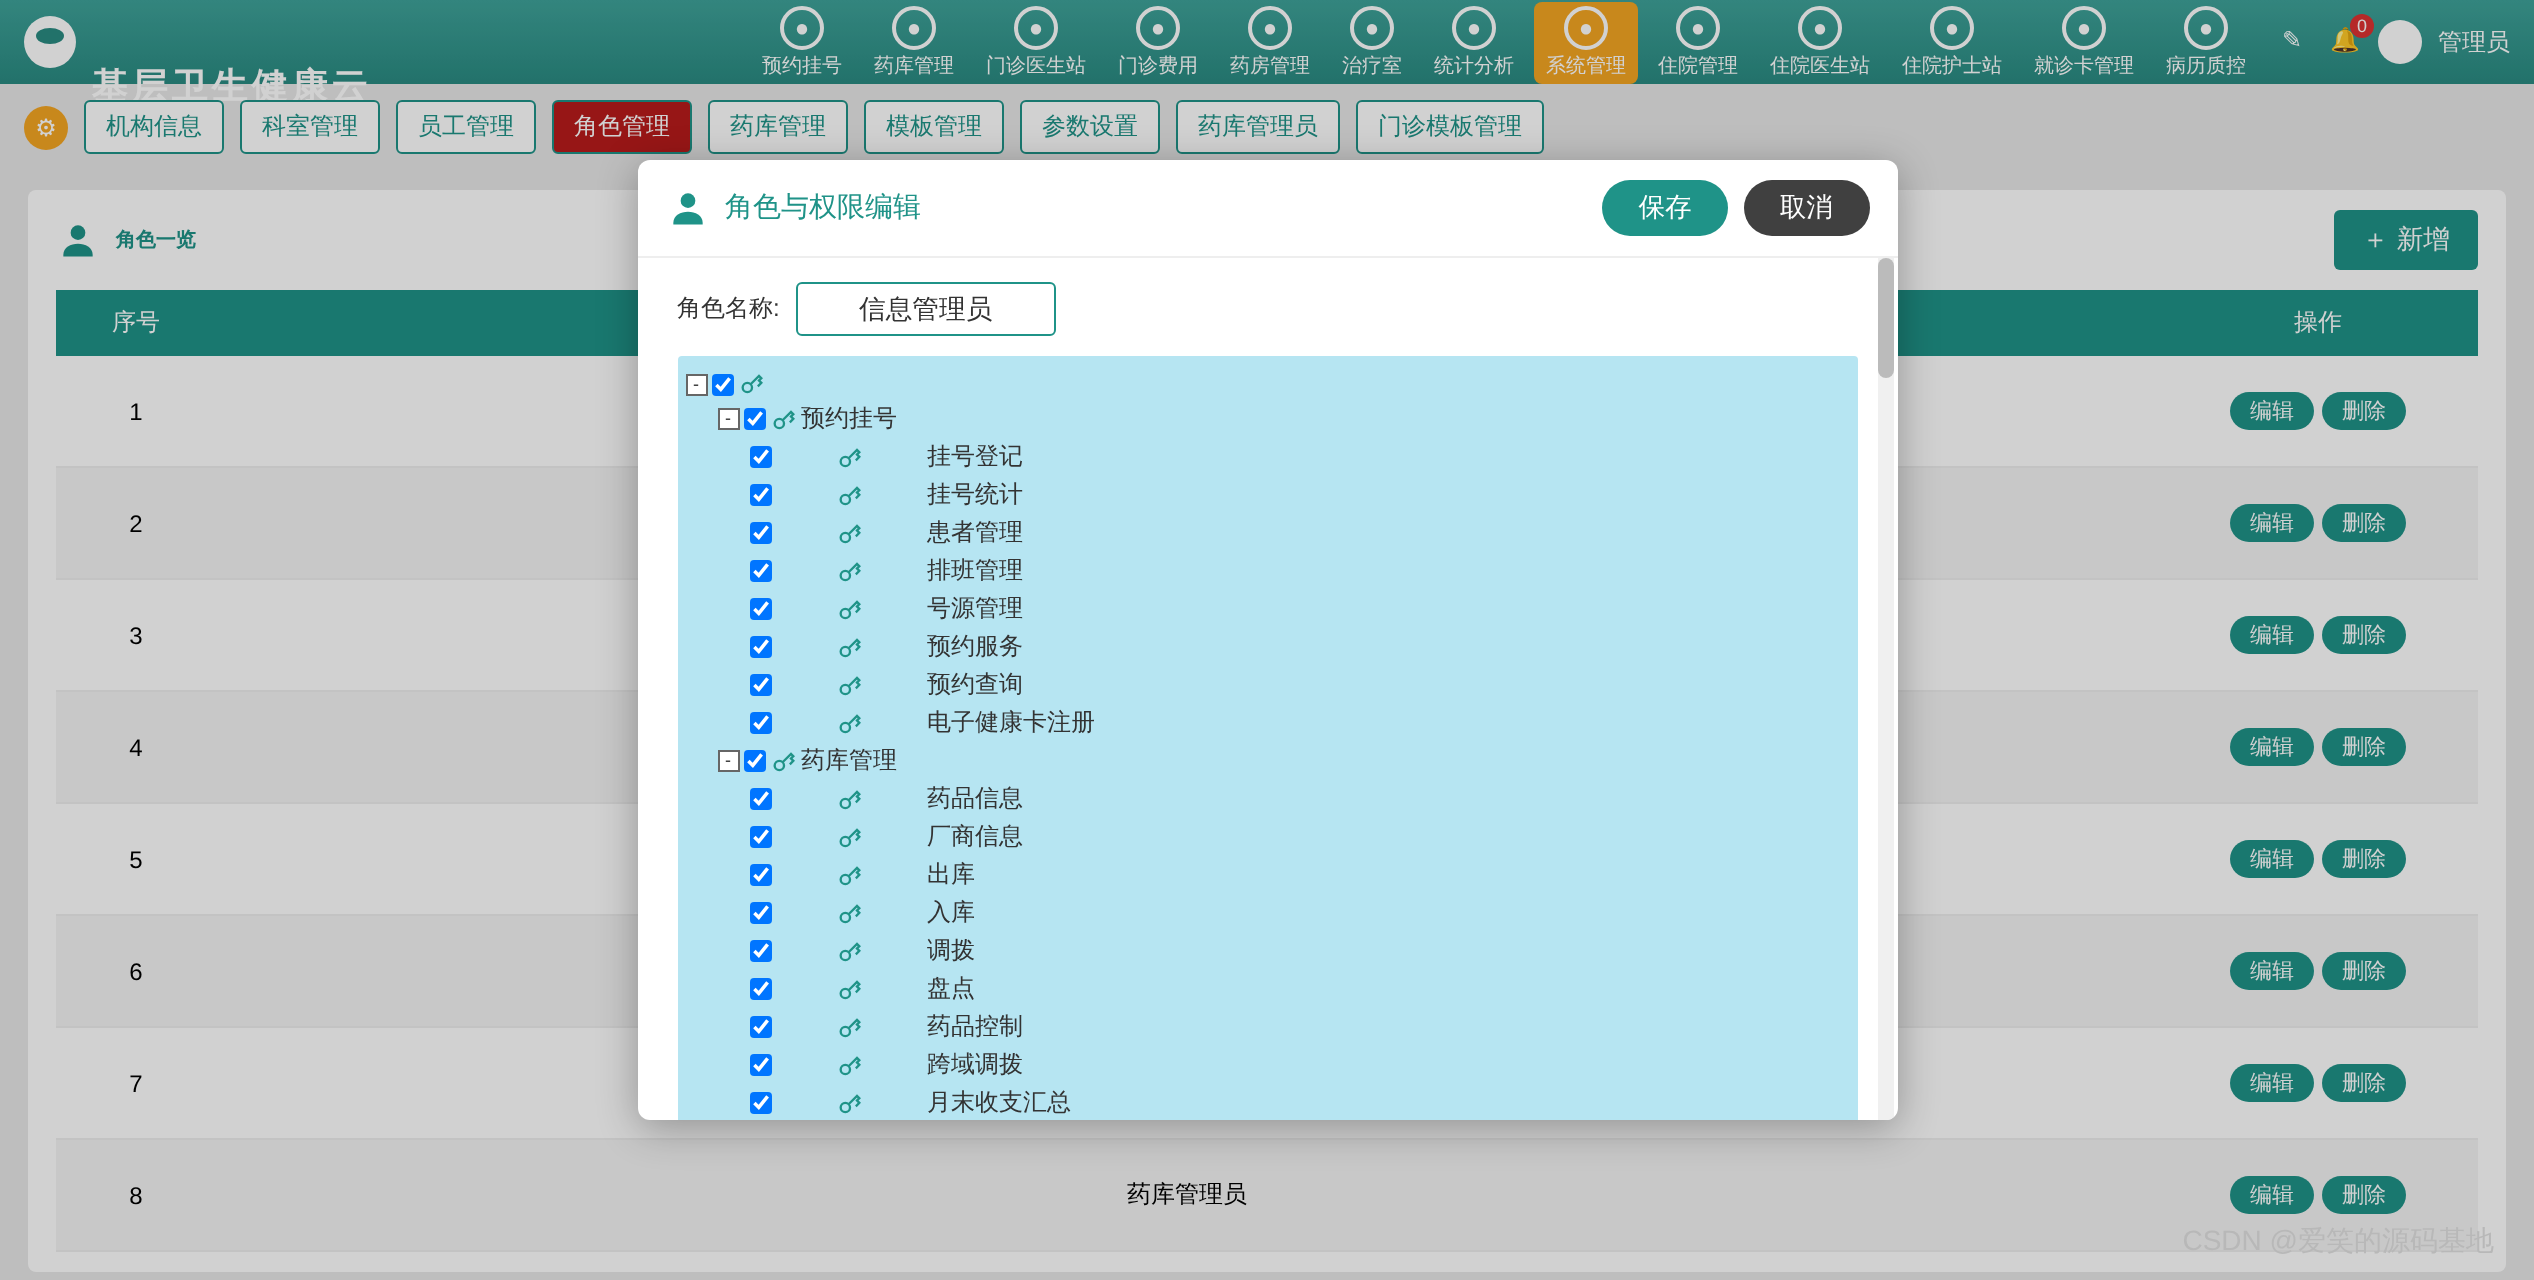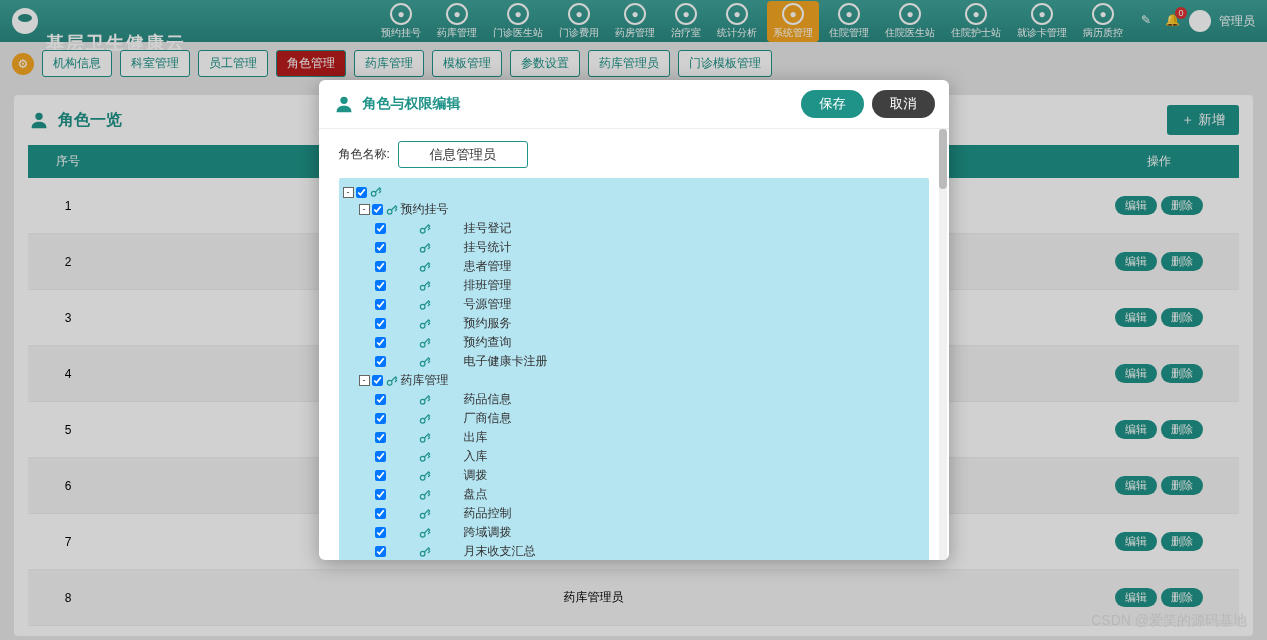--- a/index.html
+++ b/index.html
@@ -22,34 +22,34 @@
 .avatar { width: 22px; height: 22px; border-radius: 50%; background: #fff; }
 
 .tabs-bar { background: #e8e8e8; padding: 8px 12px; display: flex; gap: 8px; align-items: center; }
 .gear-circle { width: 22px; height: 22px; border-radius: 50%; background: #f5a623; display: flex; align-items: center; justify-content: center; color: #fff; font-size: 12px; }
 .tab { border: 1px solid #1f9388; color: #1f9388; padding: 4px 10px; border-radius: 3px; cursor: pointer; background: #fff; }
 .tab.active { background: #b91c1c; color: #fff; }
 
 .content { padding: 10px 14px; }
 .panel { background: #fff; border-radius: 4px; padding: 10px 14px; }
 .panel-head { display: flex; align-items: center; justify-content: space-between; margin-bottom: 10px; }
-.panel-title { display: flex; align-items: center; gap: 8px; color: #1f9388; font-size: 16px; font-weight: bold; }
+.panel-title { display: flex; align-items: center; gap: 8px; color: #1f9388; font-size: 10px; font-weight: bold; }
 .person-icon { width: 22px; height: 22px; }
 .add-btn { background: #1f9388; color: #fff; border: none; border-radius: 3px; padding: 6px 14px; cursor: pointer; display: flex; align-items: center; gap: 4px; }
 
 table { width: 100%; border-collapse: collapse; }
 thead th { background: #1f9388; color: #fff; padding: 8px; font-weight: normal; text-align: center; }
 tbody td { padding: 6px; text-align: center; border-bottom: 1px solid #eee; }
 tbody tr:nth-child(even) { background: #f5f5f5; }
 .op-btn { background: #1f9388; color: #fff; border: none; border-radius: 10px; padding: 2px 10px; cursor: pointer; margin: 12px 2px; font-size: 11px; }
 
 .overlay { position: absolute; inset: 0; background: rgba(0,0,0,0.18); display: flex; align-items: flex-start; justify-content: center; padding-top: 80px; }
 .modal { background: #fff; width: 630px; max-height: 480px; border-radius: 6px; box-shadow: 0 4px 20px rgba(0,0,0,0.3); display: flex; flex-direction: column; overflow: hidden; }
 .modal-head { display: flex; align-items: center; padding: 10px 14px; border-bottom: 1px solid #eee; }
-.modal-title { display: flex; align-items: center; gap: 8px; color: #1f9388; font-size: 14px; font-weight: bold; }
+.modal-title { display: flex; align-items: center; gap: 8px; color: #1f9388; font-size: 14px; font-weight: normal; }
 .modal-actions { margin-left: auto; display: flex; gap: 8px; }
 .btn-primary { background: #1f9388; color: #fff; border: none; border-radius: 14px; padding: 5px 18px; cursor: pointer; }
 .btn-secondary { background: #404040; color: #fff; border: none; border-radius: 14px; padding: 5px 18px; cursor: pointer; }
 
 .modal-body { padding: 12px 20px; overflow-y: auto; flex: 1; position: relative; }
 .form-row { display: flex; align-items: center; gap: 8px; margin-bottom: 10px; }
 .form-label { color: #333; }
 .form-input { border: 1px solid #1f9388; border-radius: 3px; padding: 5px 10px; width: 130px; text-align: center; color: #333; }
 
 .tree { background: #b6e5f2; border-radius: 2px; padding: 6px 4px; }

